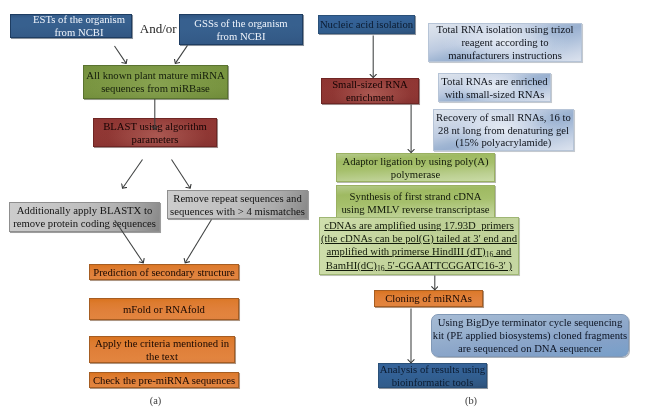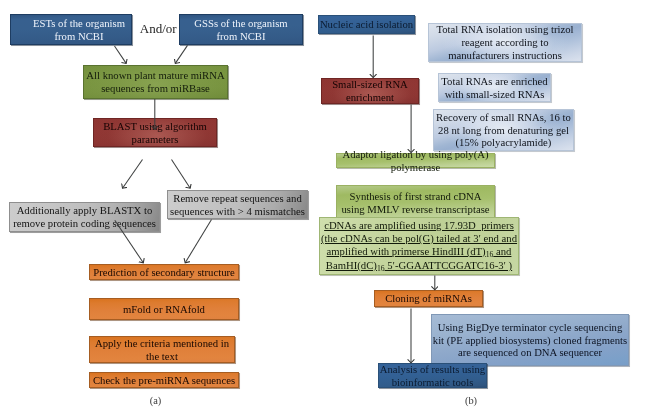--- a/index.html
+++ b/index.html
@@ -53,21 +53,21 @@
   svg.arrows{position:absolute;left:0;top:0;width:645px;height:413px;pointer-events:none;}
   .caption{position:absolute;font-size:10.4px;color:#3a3a3a;text-align:center;line-height:1;}
   .plain{position:absolute;font-size:13px;color:#262626;line-height:1;}
   sub{font-size:72%;vertical-align:-0.22em;}
 </style>
 </head>
 <body>
 
 <div id="page">
 
-  <div class="box c-blue" style="left:10px;top:14px;width:122px;height:31px;padding-left:16px;">
+  <div class="box c-blue" style="left:10px;top:14px;width:122px;height:24px;padding-left:16px;">
     <span class="tx">ESTs of the organism
 from NCBI</span>
   </div>
 
   <div class="box c-blue" style="left:179px;top:14px;width:124px;height:31px;">
     <span class="tx">GSSs of the organism
 from NCBI</span>
   </div>
 
   <div class="plain" style="left:139.8px;top:22px;">And/or</div>
@@ -130,39 +130,39 @@
     <span class="tx">Total RNAs are enriched
 with small-sized RNAs</span>
   </div>
 
   <div class="box c-ltblue" style="left:433px;top:109px;width:141px;height:42px;">
     <span class="tx">Recovery of small RNAs, 16 to
 28 nt long from denaturing gel
 (15% polyacrylamide)</span>
   </div>
 
-  <div class="box c-ltgreen2" style="left:336px;top:153px;width:159px;height:15px;">
+  <div class="box c-ltgreen2" style="left:336px;top:153px;width:159px;height:29px;">
     <span class="tx">Adaptor ligation by using poly(A)
 polymerase</span>
   </div>
 
   <div class="box c-ltgreen2" style="left:336px;top:185px;width:159px;height:36px;">
     <span class="tx">Synthesis of first strand cDNA
 using MMLV reverse transcriptase</span>
   </div>
 
   <div class="box c-ltgreen" style="left:319px;top:217px;width:200px;height:58px;text-decoration:underline;">
     <span class="tx">cDNAs are amplified using 17.93D  primers<br>(the cDNAs can be pol(G) tailed at 3′ end and<br>amplified with primerse HindIII (dT)<sub>16</sub> and<br>BamHI(dC)<sub>16</sub> 5′-GGAATTCGGATC16-3′ )</span>
   </div>
 
   <div class="box c-orange" style="left:374px;top:290px;width:109px;height:17px;">
     <span class="tx">Cloning of miRNAs</span>
   </div>
 
-  <div class="box c-midblue" style="left:431px;top:314px;width:198px;height:52px;">
+  <div class="box c-midblue" style="left:431px;top:314px;width:198px;height:43px;border-radius:7px;">
     <span class="tx">Using BigDye terminator cycle sequencing
 kit (PE applied biosystems) cloned fragments
 are sequenced on DNA sequencer</span>
   </div>
 
   <div class="box c-blue2" style="left:378px;top:363px;width:109px;height:25px;">
     <span class="tx">Analysis of results using
 bioinformatic tools</span>
   </div>
 

